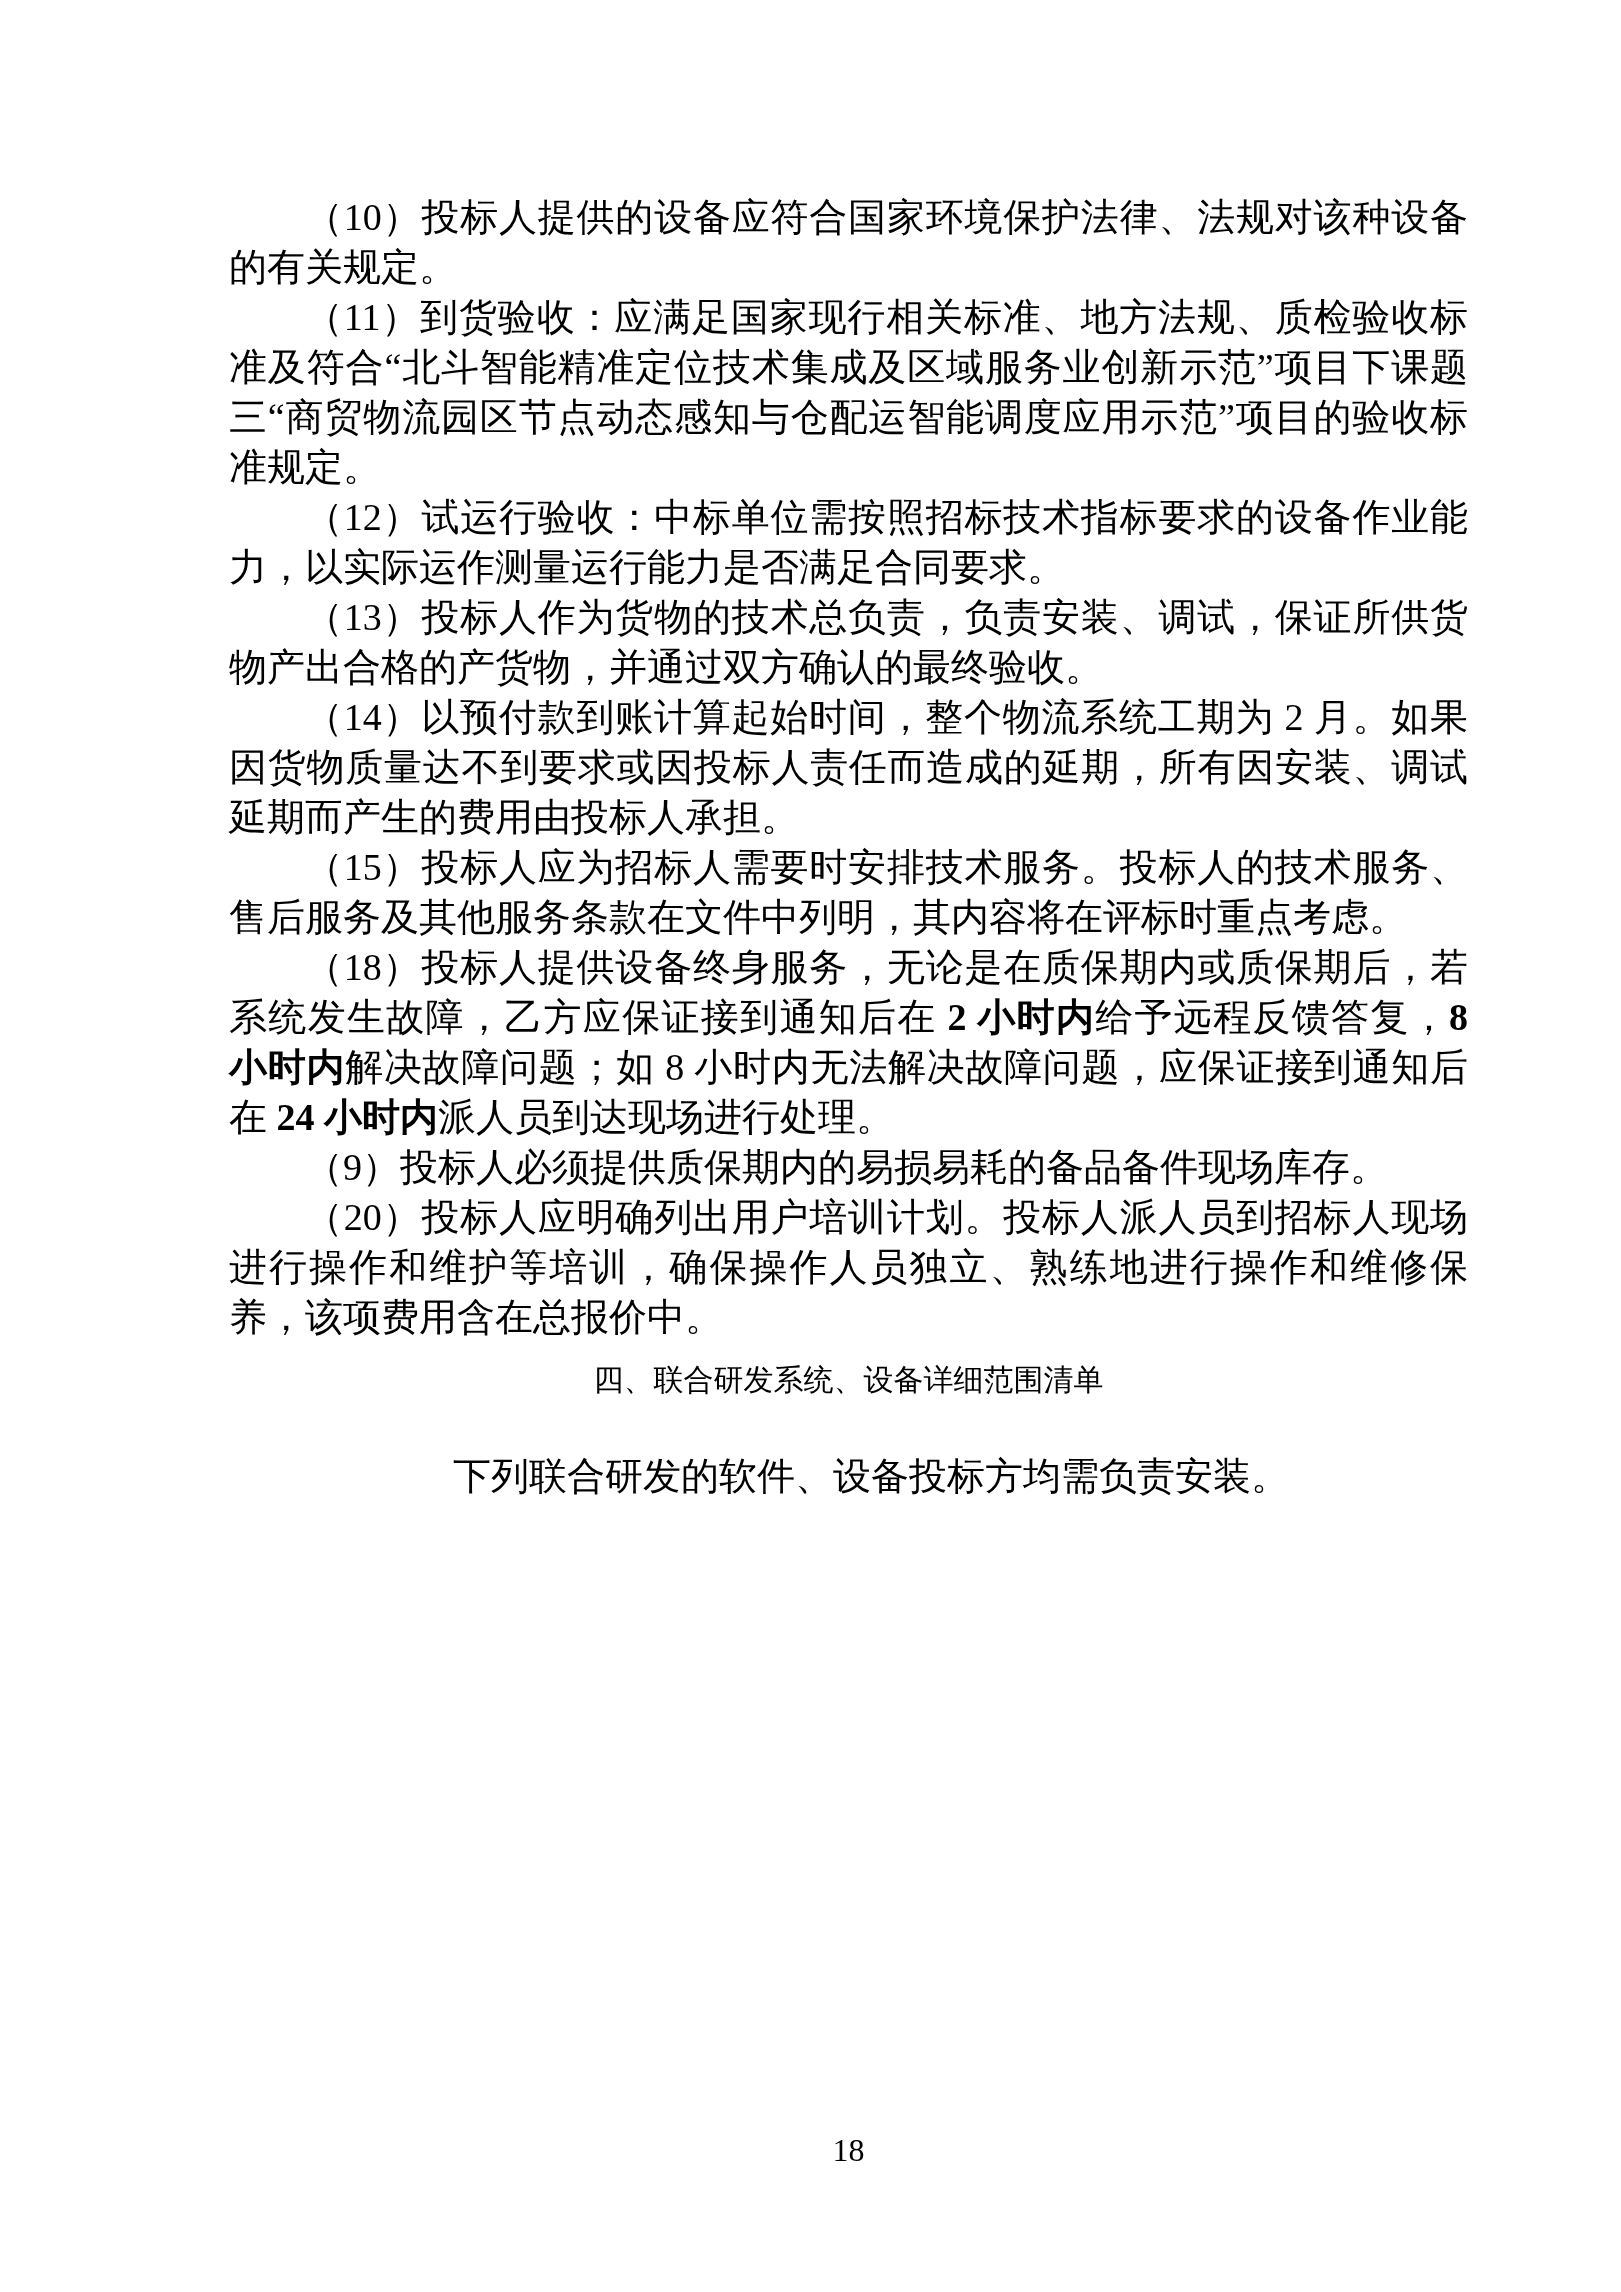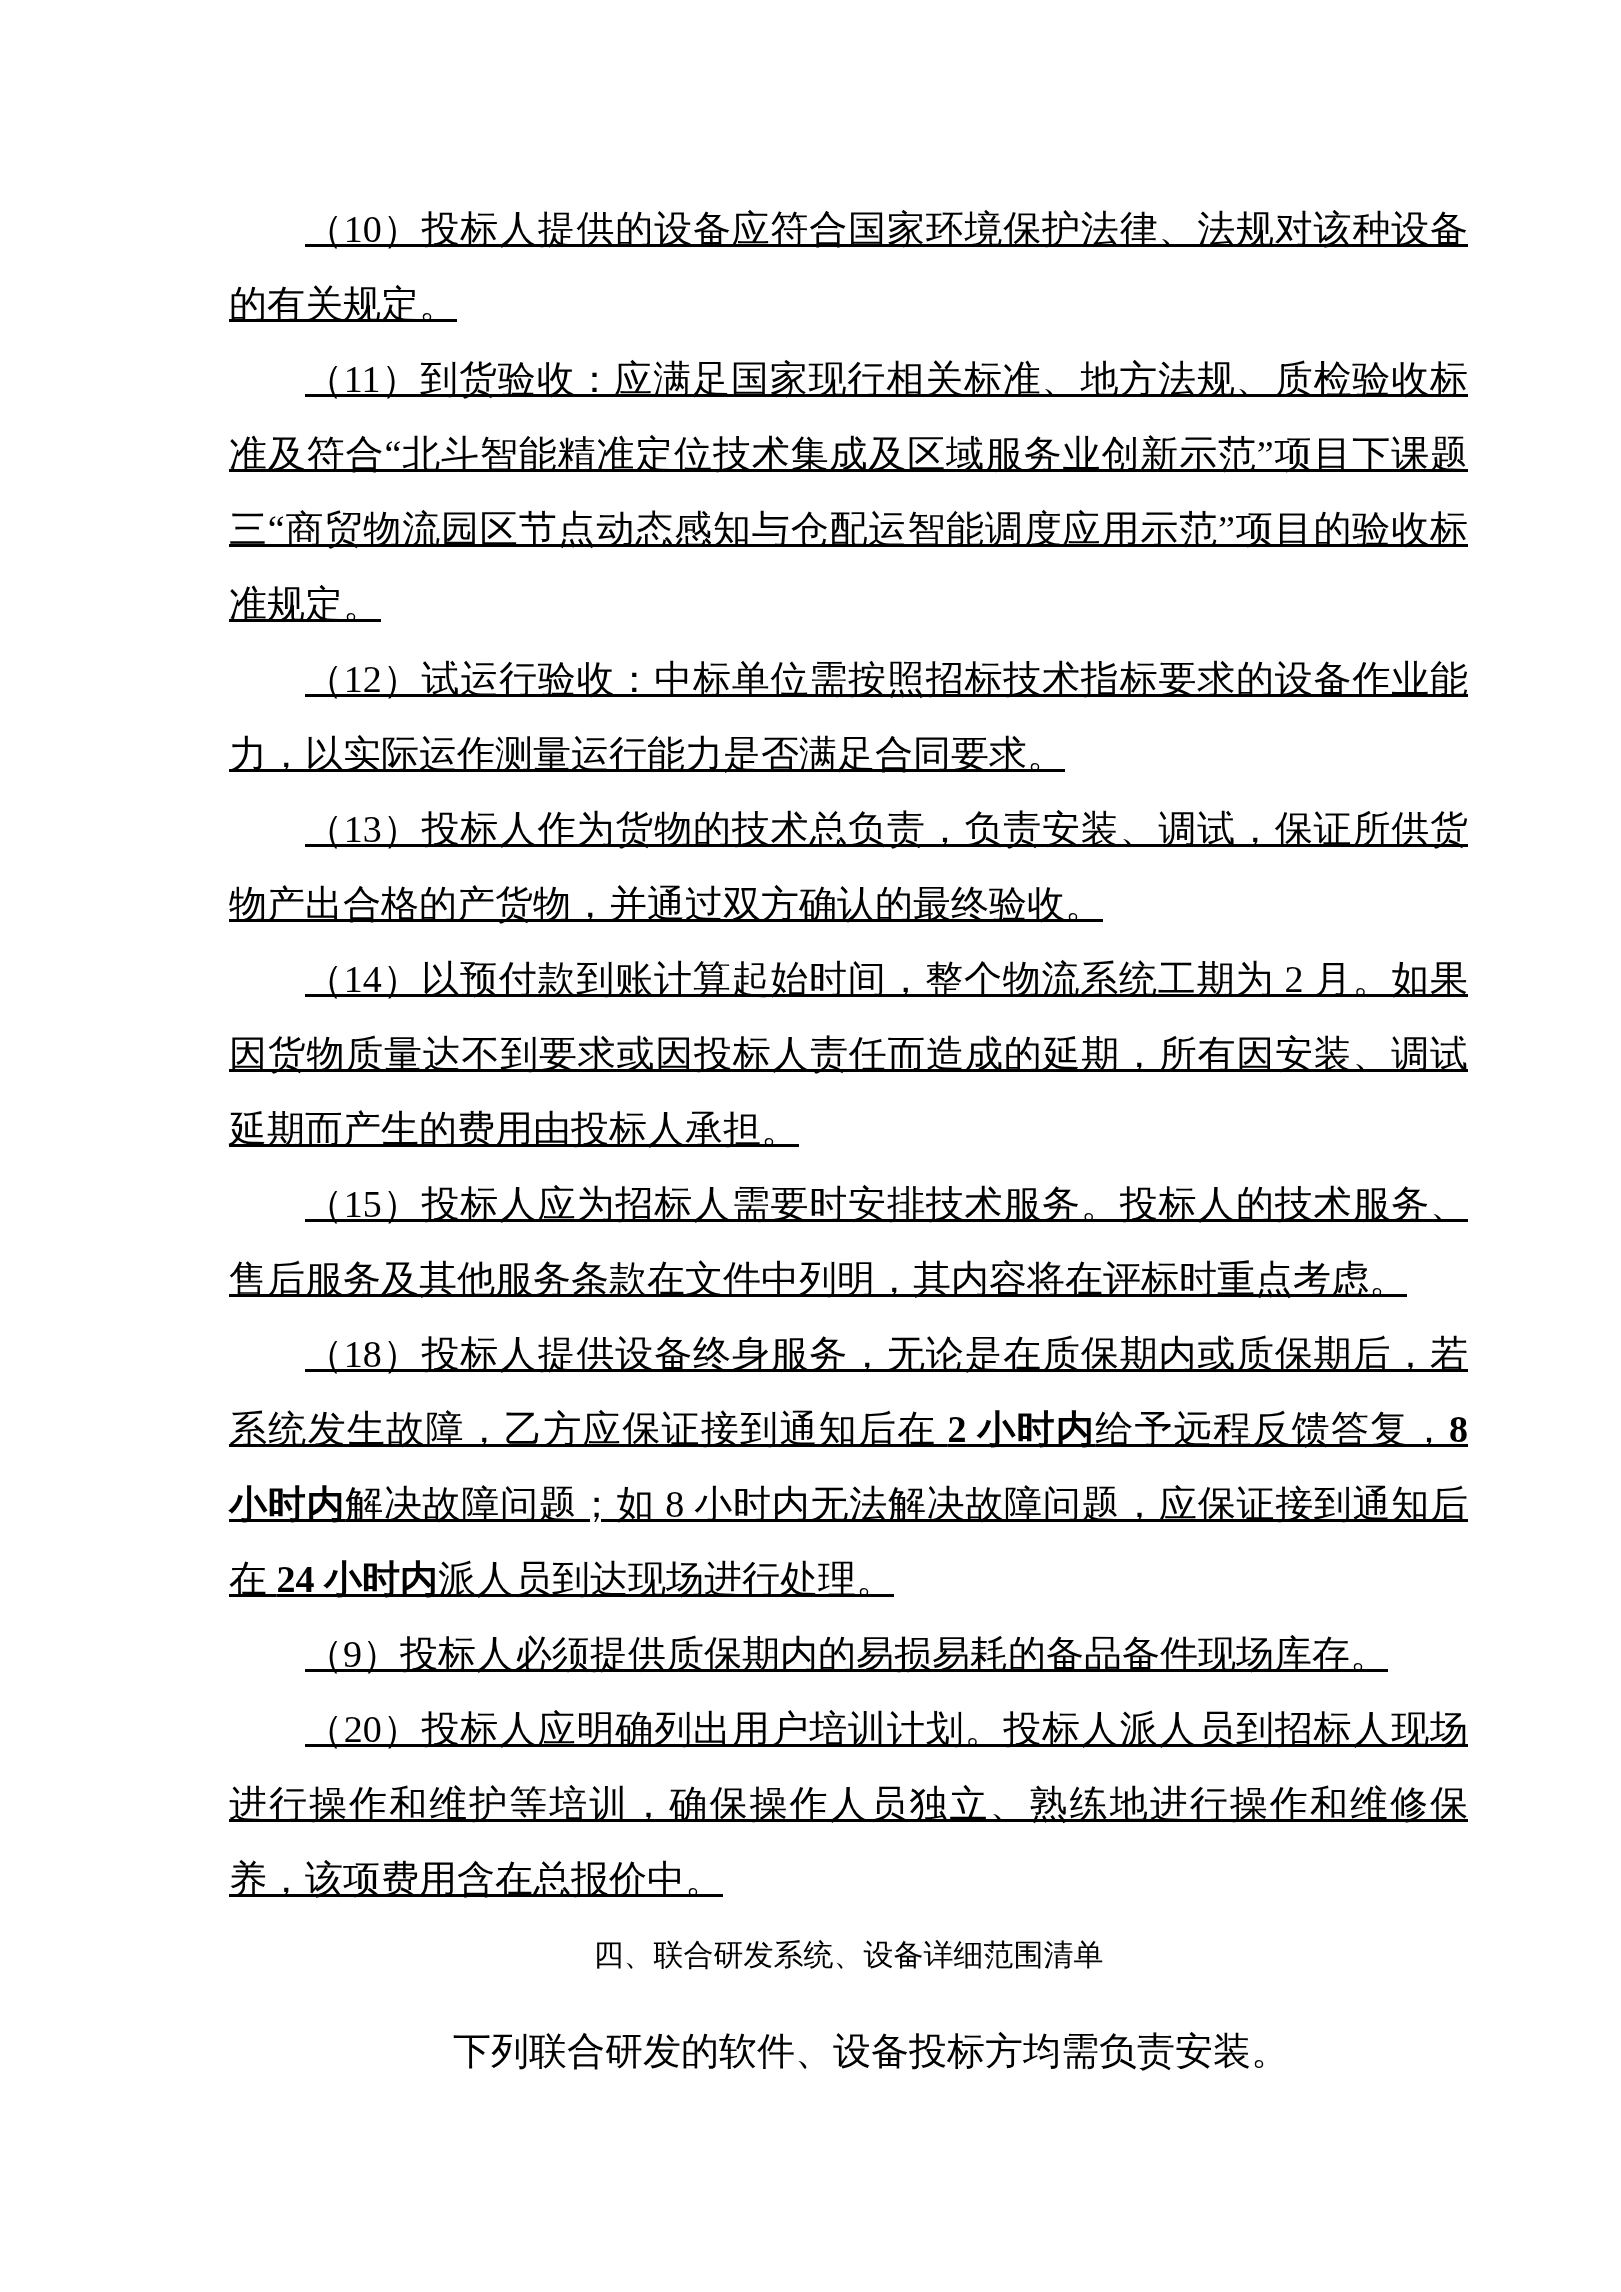--- a/index.html
+++ b/index.html
@@ -18,26 +18,25 @@
   }
   .content {
     position: absolute;
     left: 229px;
     top: 192px;
     width: 1239px;
   }
   .para {
     margin: 0;
     font-size: 38px;
-    line-height: 75px;
+    line-height: 50px;
     text-align: justify;
     text-justify: inter-character;
     text-indent: 76px;
     word-break: break-all;
-    text-decoration: underline;
   }
   .para .bold {
     font-weight: bold;
   }
   .heading {
     margin: 0;
     font-size: 30px;
     line-height: 75px;
     text-indent: 0;
     text-align: center;
@@ -71,14 +70,17 @@
     <p class="para">（14）以预付款到账计算起始时间，整个物流系统工期为 2 月。如果因货物质量达不到要求或因投标人责任而造成的延期，所有因安装、调试延期而产生的费用由投标人承担。</p>
     <p class="para">（15）投标人应为招标人需要时安排技术服务。投标人的技术服务、售后服务及其他服务条款在文件中列明，其内容将在评标时重点考虑。</p>
     <p class="para">
       <span>（18）投标人提供设备终身服务，无论是在质保期内或质保期后，若系统发生故障，乙方应保证接到通知后在 </span><span class="bold">2 小时内</span><span>给予远程反馈答复，</span><span class="bold">8 小时内</span><span>解决故障问题；如 8 小时内无法解决故障问题，应保证接到通知后在 </span><span class="bold">24 小时内</span><span>派人员到达现场进行处理。</span>
     </p>
     <p class="para">（9）投标人必须提供质保期内的易损易耗的备品备件现场库存。</p>
     <p class="para">（20）投标人应明确列出用户培训计划。投标人派人员到招标人现场进行操作和维护等培训，确保操作人员独立、熟练地进行操作和维修保养，该项费用含在总报价中。</p>
     <p class="heading">四、联合研发系统、设备详细范围清单</p>
     <p class="closing">下列联合研发的软件、设备投标方均需负责安装。</p>
   </div>
+  <div class="footer">
+    <span>18</span>
+  </div>
 </div>
 
 
 </body></html>

